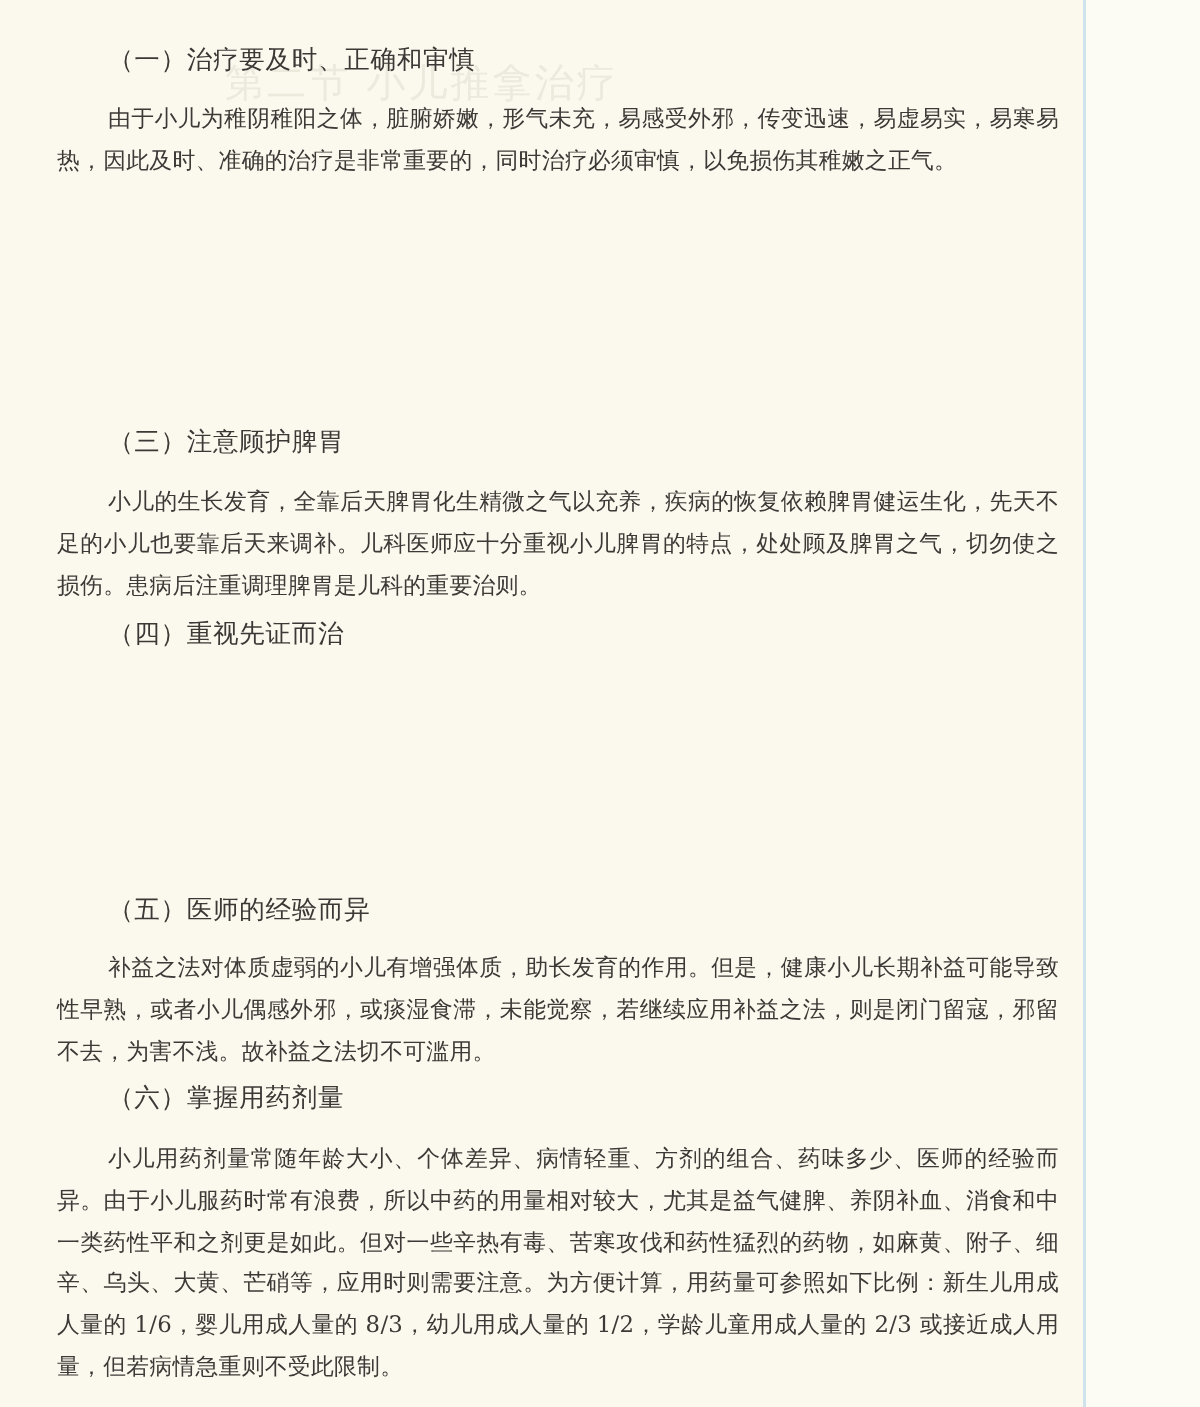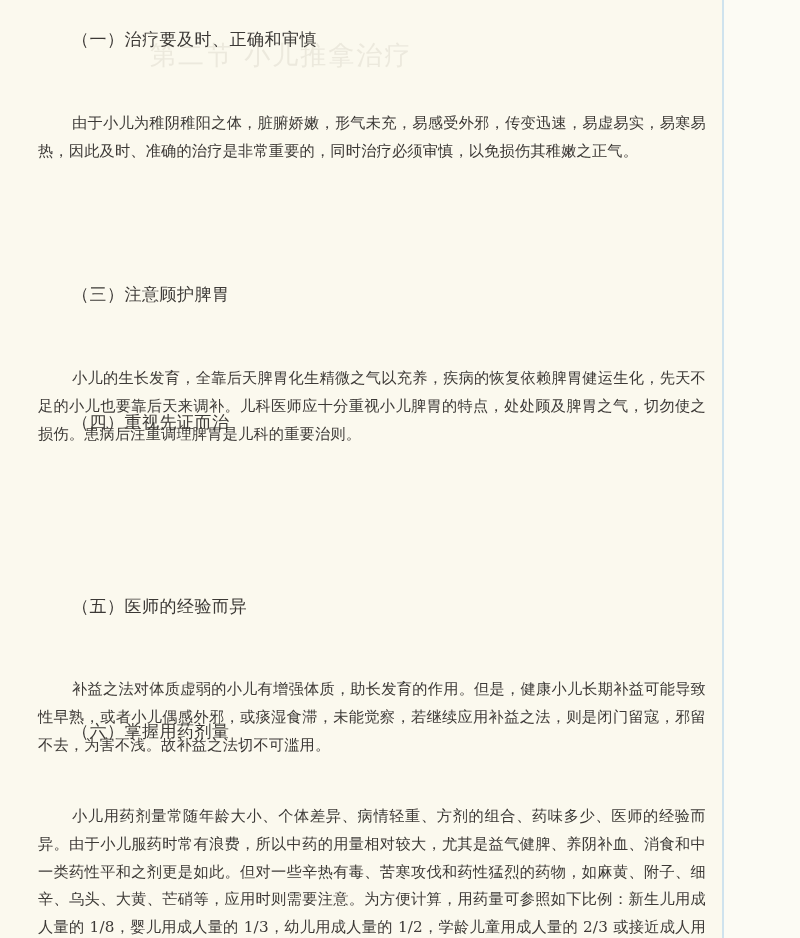--- a/index.html
+++ b/index.html
@@ -23,21 +23,21 @@
     position: absolute; left: 150px; top: 38px; font-size: 26px; color: #ece9dd;
     letter-spacing: 2px; white-space: nowrap;
   }
   .heading {
     position: absolute; left: 72px; font-size: 17px; font-weight: normal;
     color: #3b3835; white-space: nowrap; letter-spacing: 0.5px;
   }
   .para {
     position: absolute; left: 38px; width: 668px;
     font-size: 15.2px; line-height: 27.8px; color: #3c3936;
-    text-align: justify; text-indent: 34px; letter-spacing: 0.2px; margin-top: 44px;
+    text-align: justify; text-indent: 34px; letter-spacing: 0.2px;
   }
 </style>
 </head>
 <body>
 
 <div class="page">
   <div class="ghost">第二节  小儿推拿治疗</div>
   <div class="right-margin"></div>
   <div class="margin-line"></div>
 
@@ -47,14 +47,14 @@
 
   <div class="heading" style="top:283px">（三）注意顾护脾胃</div>
   <div class="para" style="top:321px">小儿的生长发育，全靠后天脾胃化生精微之气以充养，疾病的恢复依赖脾胃健运生化，先天不足的小儿也要靠后天来调补。儿科医师应十分重视小儿脾胃的特点，处处顾及脾胃之气，切勿使之损伤。患病后注重调理脾胃是儿科的重要治则。</div>
 
   <div class="heading" style="top:411px">（四）重视先证而治</div>
 
   <div class="heading" style="top:595px">（五）医师的经验而异</div>
   <div class="para" style="top:632px">补益之法对体质虚弱的小儿有增强体质，助长发育的作用。但是，健康小儿长期补益可能导致性早熟，或者小儿偶感外邪，或痰湿食滞，未能觉察，若继续应用补益之法，则是闭门留寇，邪留不去，为害不浅。故补益之法切不可滥用。</div>
 
   <div class="heading" style="top:720px">（六）掌握用药剂量</div>
-  <div class="para" style="top:759px">小儿用药剂量常随年龄大小、个体差异、病情轻重、方剂的组合、药味多少、医师的经验而异。由于小儿服药时常有浪费，所以中药的用量相对较大，尤其是益气健脾、养阴补血、消食和中一类药性平和之剂更是如此。但对一些辛热有毒、苦寒攻伐和药性猛烈的药物，如麻黄、附子、细辛、乌头、大黄、芒硝等，应用时则需要注意。为方便计算，用药量可参照如下比例：新生儿用成人量的 1/8，婴儿用成人量的 1/3，幼儿用成人量的 1/2，学龄儿童用成人量的 2/3 或接近成人用量，但若病情急重则不受此限制。</div>
+  <div class="para" style="top:759px">小儿用药剂量常随年龄大小、个体差异、病情轻重、方剂的组合、药味多少、医师的经验而异。由于小儿服药时常有浪费，所以中药的用量相对较大，尤其是益气健脾、养阴补血、消食和中一类药性平和之剂更是如此。但对一些辛热有毒、苦寒攻伐和药性猛烈的药物，如麻黄、附子、细辛、乌头、大黄、芒硝等，应用时则需要注意。为方便计算，用药量可参照如下比例：新生儿用成人量的 1/6，婴儿用成人量的 8/3，幼儿用成人量的 1/2，学龄儿童用成人量的 2/3 或接近成人用量，但若病情急重则不受此限制。</div>
 </div>
 
 </body></html>

